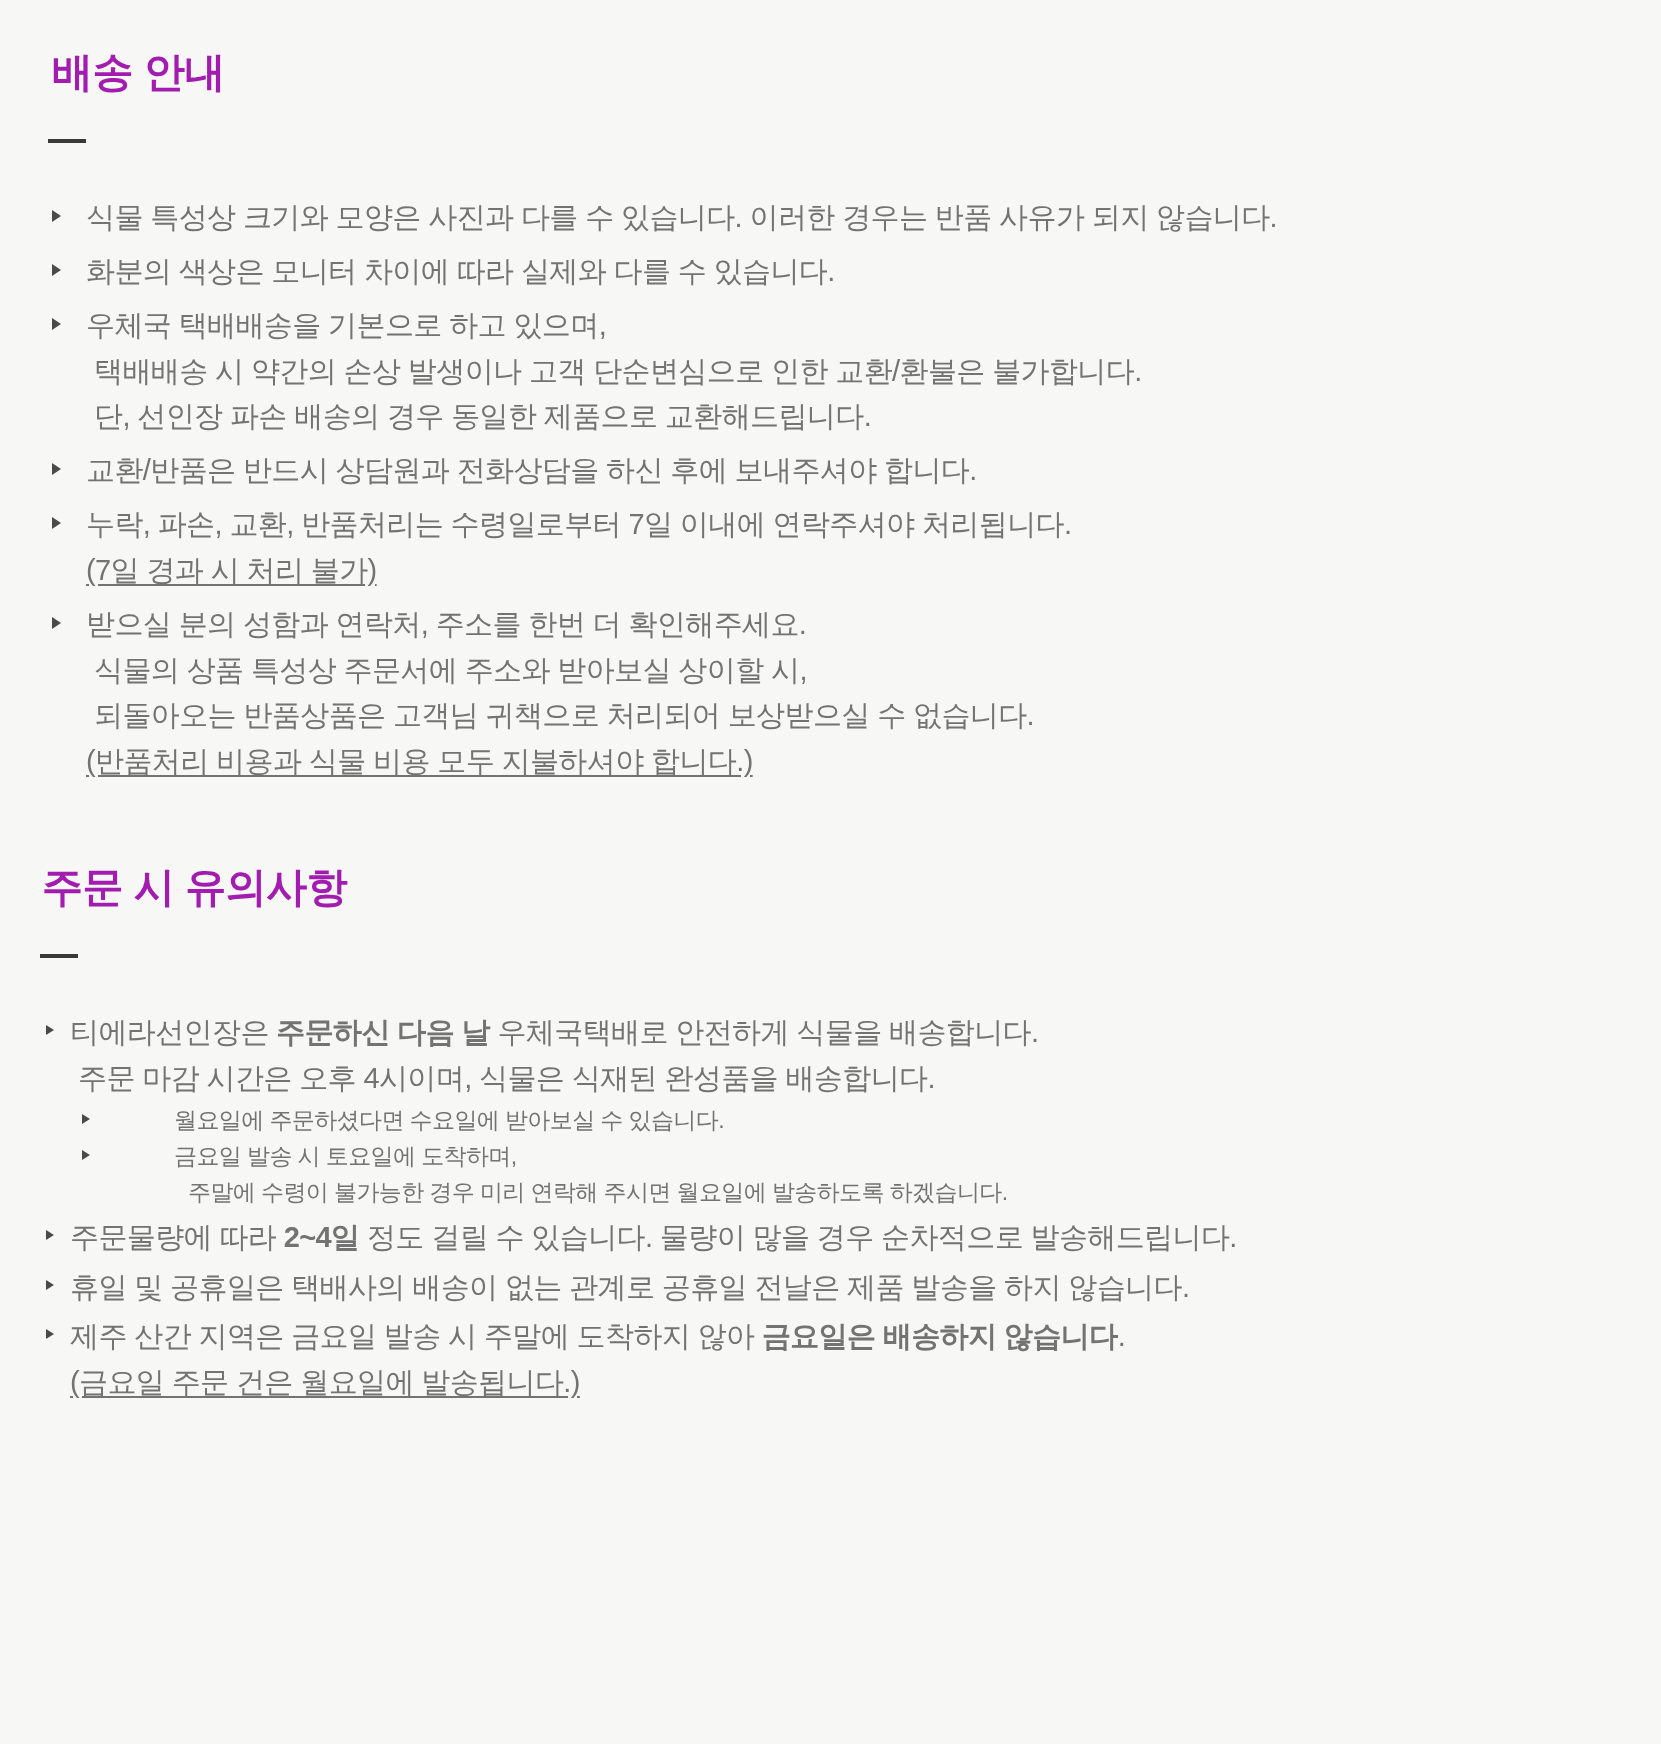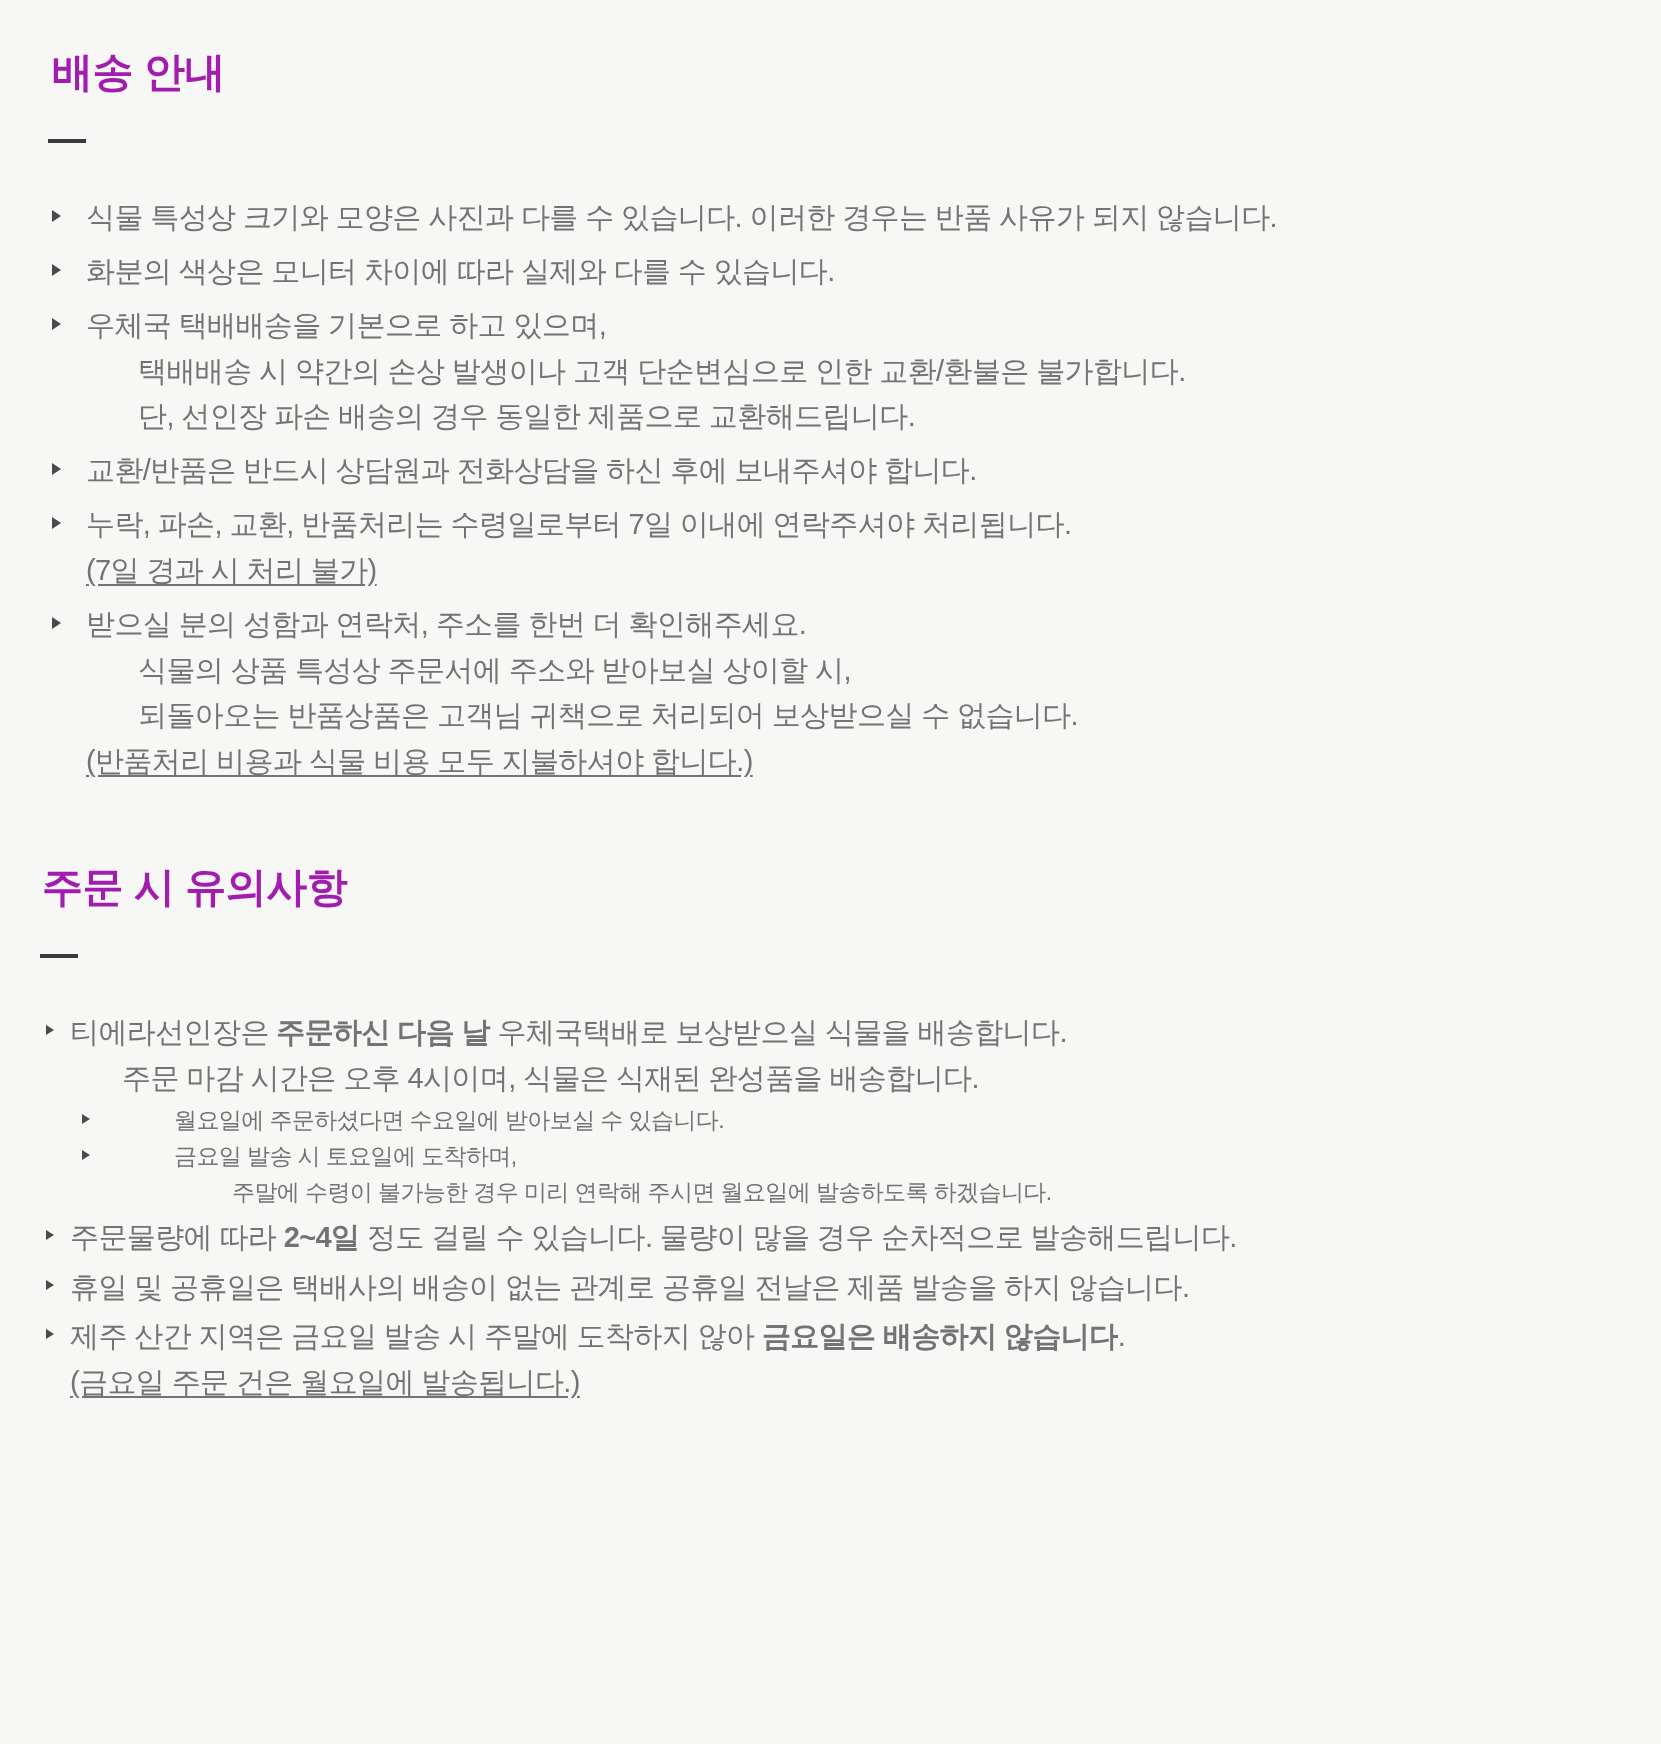--- a/index.html
+++ b/index.html
@@ -56,21 +56,21 @@
     position: absolute;
     left: 18px;
     top: 0.52em;
     width: 0;
     height: 0;
     border-left: 9px solid #4a4a4a;
     border-top: 6px solid transparent;
     border-bottom: 6px solid transparent;
   }
   .line { display: block; }
-  .line.indent { padding-left: 8px; margin-left: 44px; }
+  .line.indent { padding-left: 8px; }
   .u { text-decoration: underline; text-underline-offset: 4px; }
   .b { font-weight: bold; }
 
   
   .section2 { margin-top: 78px; }
   .section2 h2.section-title { margin-left: 8px; }
   .section2 .section-rule { margin-left: 6px; }
   .section2 ul.bullets > li {
     padding-left: 36px;
     margin-bottom: 4px;
@@ -149,21 +149,21 @@
     </div>
   </section>
 
   <section class="section2">
     <h2 class="section-title">주문 시 유의사항</h2>
     <div class="section-rule"></div>
     <div class="section-body">
       <ul class="bullets" id="list-1">
           <li>
             <span class="tri"></span>
-            <span class="line"><span>티에라선인장은 </span><span class="b">주문하신 다음 날</span><span> 우체국택배로 보상받으실 식물을 배송합니다.</span></span>
+            <span class="line"><span>티에라선인장은 </span><span class="b">주문하신 다음 날</span><span> 우체국택배로 안전하게 식물을 배송합니다.</span></span>
             <span class="line indent">주문 마감 시간은 오후 4시이며, 식물은 식재된 완성품을 배송합니다.</span>
             <ul class="subbullets">
               <li>
                 <span class="tri"></span>
                 <span class="line">월요일에 주문하셨다면 수요일에 받아보실 수 있습니다.</span>
               </li>
               <li>
                 <span class="tri"></span>
                 <span class="line">금요일 발송 시 토요일에 도착하며,</span>
                 <span class="line indent">주말에 수령이 불가능한 경우 미리 연락해 주시면 월요일에 발송하도록 하겠습니다.</span>

